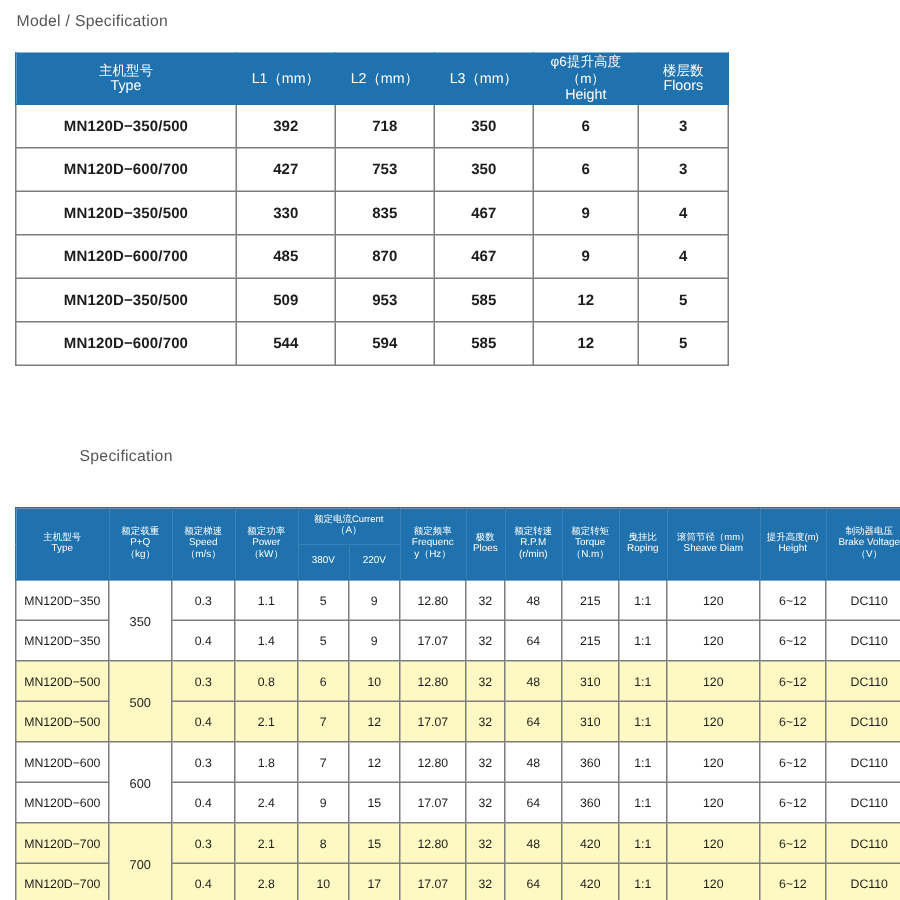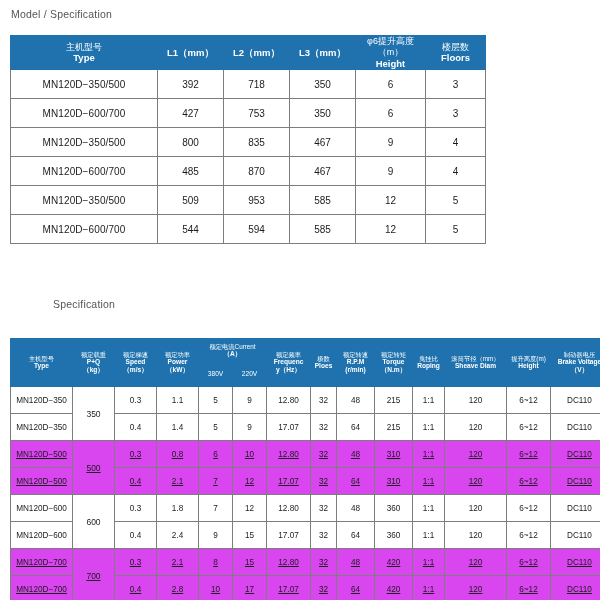--- a/index.html
+++ b/index.html
@@ -50,41 +50,42 @@
     border-color: #1f72ae;
     line-height: 1.18;
     font-weight: normal;
   }
   .zh {
     display: block;
     font-weight: normal;
   }
   .en {
     display: block;
-    font-weight: bold;
+    font-weight: normal;
   }
 
   
   #table-model {
     left: 10px;
     top: 35px;
     width: 475px;
     font-size: 10px;
   }
   #table-model thead th {
     height: 33px;
     font-size: 9.5px;
   }
   #table-model thead th .zh { font-size: 9px; }
   #table-model thead th .en { font-size: 9.5px; }
   #table-model tbody td {
     height: 28px;
     font-size: 10px;
     color: #1c1c1c;
     background: #ffffff;
+    font-weight: bold;
   }
   #table-model tbody td.model-name {
     letter-spacing: 0.1px;
   }
 
   
   #table-spec {
     left: 10px;
     top: 338px;
     width: 582px;
@@ -99,21 +100,21 @@
   #table-spec thead th .en { font-size: 6.6px; }
   #table-spec thead tr.head-main th { height: 42px; }
   #table-spec thead tr.head-main th.split-group { height: 21px; }
   #table-spec thead tr.head-sub th { height: 21px; }
   #table-spec tbody td {
     height: 26px;
     font-size: 8.2px;
     color: #1c1c1c;
   }
   #table-spec tbody tr.band-light td { background: #ffffff; }
-  #table-spec tbody tr.band-dark  td { background: #d946ef; text-decoration: underline; }
+  #table-spec tbody tr.band-dark  td { background: #fef9c3; }
   #table-spec tbody td.pq-cell { font-size: 8.5px; }
   #table-spec tbody td.model-cell { text-align: center; letter-spacing: 0px; }
 </style>
 </head>
 <body>
 
 <div class="page">
 
   <div class="caption" id="cap-model">Model / Specification</div>
 
@@ -163,21 +164,21 @@
         <tr>
           <td class="model-name">MN120D−600/700</td>
           <td>427</td>
           <td>753</td>
           <td>350</td>
           <td>6</td>
           <td>3</td>
         </tr>
         <tr>
           <td class="model-name">MN120D−350/500</td>
-          <td>800</td>
+          <td>330</td>
           <td>835</td>
           <td>467</td>
           <td>9</td>
           <td>4</td>
         </tr>
         <tr>
           <td class="model-name">MN120D−600/700</td>
           <td>485</td>
           <td>870</td>
           <td>467</td>

